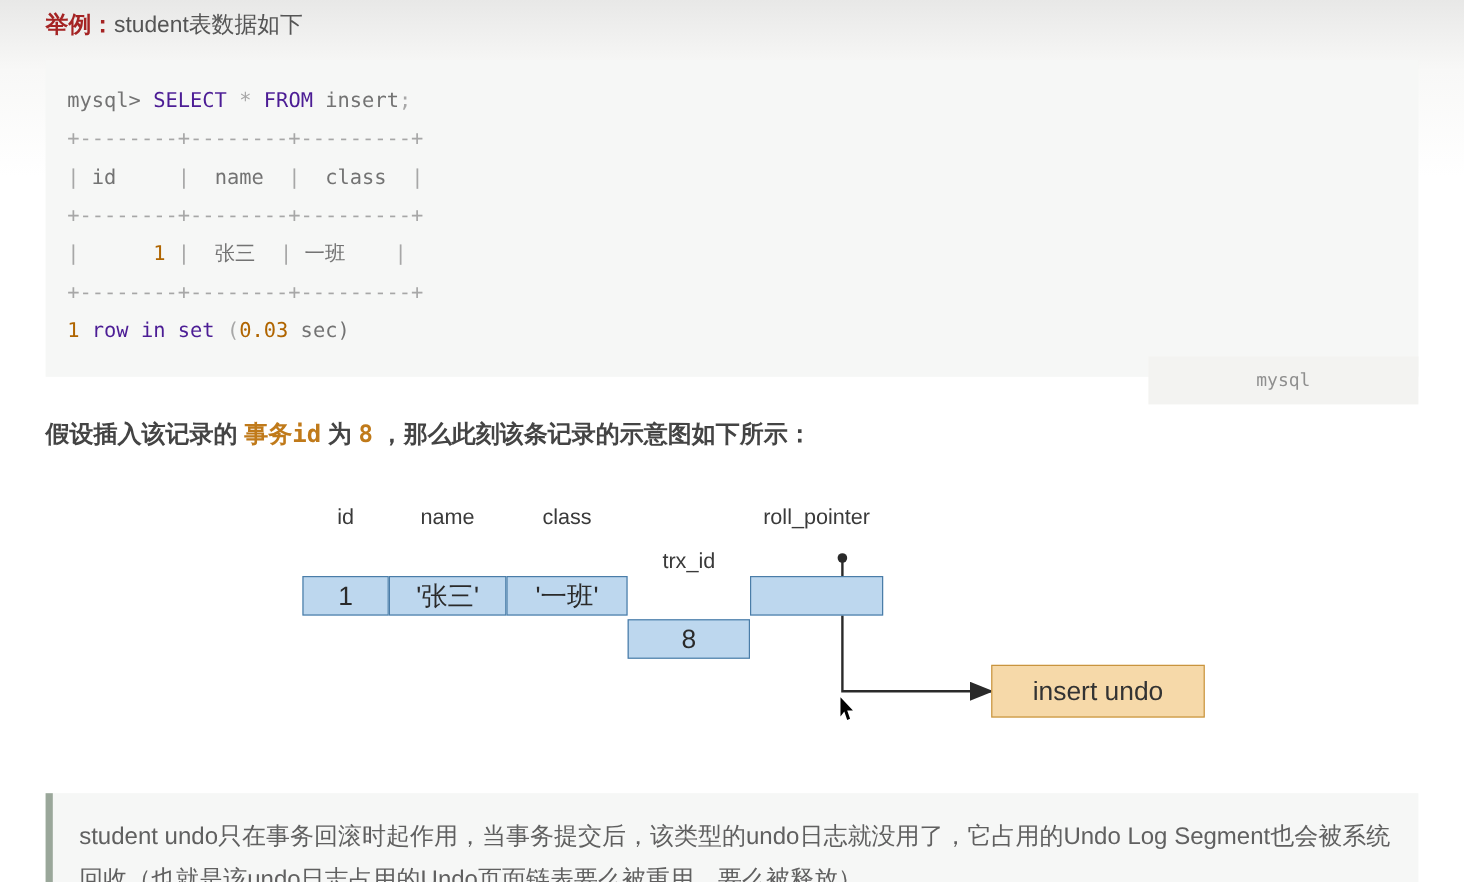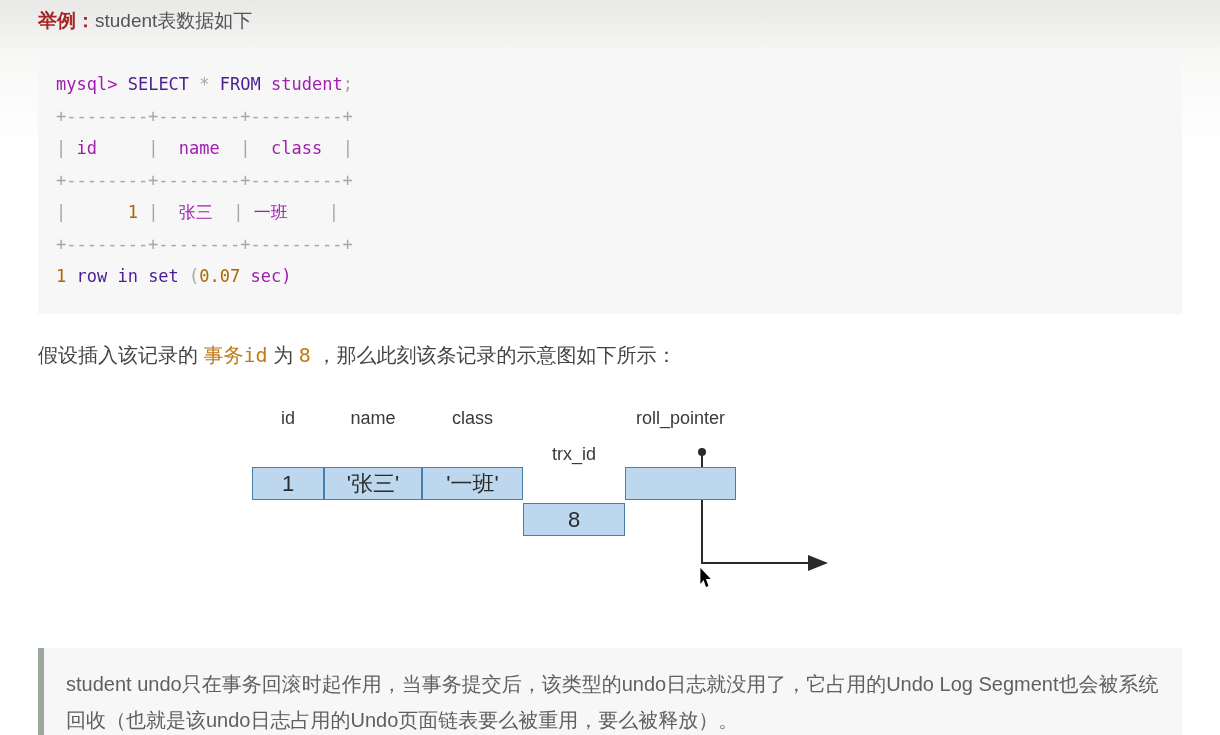--- a/index.html
+++ b/index.html
@@ -28,27 +28,28 @@
     background: #f3f3f1;
     color: #8f8f8f;
     font-size: 15px;
     padding: 4px 90px 4px 90px;
     font-family: "Consolas", monospace;
   }
   .kw  { color: #4c1d95; }
   .op  { color: #a7a7a7; }
   .num { color: #b06500; }
   .punct { color: #a7a7a7; }
-  .txt { color: #a21caf; }
+  .txt { color: #737373; }
   .border-line { color: #a7a7a7; }
   .sentence {
     margin-top: 28px;
     font-size: 20px;
     color: #444;
-    line-height: 26px;
+    line-height: 38px;
+    font-weight: bold;
   }
   .sentence .orange { color: #c07a1a; display:inline-block;}
   .sentence .mono   { font-family: "Consolas","Menlo",monospace; }
   .diagram-wrap {
     position: relative;
     height: 220px;
     margin-top: 40px;
   }
   .rec-table { position: absolute; left: 214px; top: 0; }
   .rec-headers { display: flex; }
@@ -110,27 +111,27 @@
 </style>
 </head>
 <body>
 
 <div class="page">
 
   <h3 class="heading">
     <span class="red">举例：</span><span>student表数据如下</span>
   </h3>
 
-  <div class="code-block"><span class="txt">mysql&gt;</span> <span class="kw">SELECT</span> <span class="op">*</span> <span class="kw">FROM</span> <span class="txt">student</span><span class="punct">;</span>
+  <div class="code-block"><span class="txt">mysql&gt;</span> <span class="kw">SELECT</span> <span class="op">*</span> <span class="kw">FROM</span> <span class="txt">insert</span><span class="punct">;</span>
 <span class="border-line">+--------+--------+---------+</span>
 <span class="border-line">|</span><span class="txt"> id     </span><span class="border-line">|</span><span class="txt">  name  </span><span class="border-line">|</span><span class="txt">  class  </span><span class="border-line">|</span>
 <span class="border-line">+--------+--------+---------+</span>
 <span class="border-line">|</span><span class="num">      1 </span><span class="border-line">|</span><span class="txt">  张三  </span><span class="border-line">|</span><span class="txt"> 一班    </span><span class="border-line">|</span>
 <span class="border-line">+--------+--------+---------+</span>
-<span class="num">1</span><span class="kw"> row in set </span><span class="punct">(</span><span class="num">0.07</span><span class="txt"> sec)</span></div>
+<span class="num">1</span><span class="kw"> row in set </span><span class="punct">(</span><span class="num">0.03</span><span class="txt"> sec)</span><div class="lang-tag">mysql</div></div>
 
   <div class="sentence">
     <span>假设插入该记录的 </span><span class="orange mono">事务id</span><span> 为 </span><span class="orange mono">8</span><span> ，那么此刻该条记录的示意图如下所示：</span>
   </div>
 
   <div class="diagram-wrap">
 
     <svg class="connector">
       <defs>
         <marker id="arrowhead" markerWidth="10" markerHeight="8" refX="9" refY="4" orient="auto">
@@ -152,20 +153,21 @@
         <div class="rec-cell w-id">1</div>
         <div class="rec-cell w-name">'张三'</div>
         <div class="rec-cell w-class">'一班'</div>
         <div class="rec-cell w-trx">8</div>
         <div class="rec-cell w-roll"></div>
       </div>
     </div>
 
     <div class="pointer-dot"></div>
 
+    <div class="undo-box">insert undo</div>
 
     <div class="cursor-glyph">
       <svg width="16" height="22" viewBox="0 0 16 22">
         <path d="M1 1 L1 17 L5 13 L8 20 L11 19 L8 12 L14 12 Z" fill="#000"></path>
       </svg>
     </div>
   </div>
 
   <div class="quote-block">
     <span>student undo只在事务回滚时起作用，当事务提交后，该类型的undo日志就没用了，它占用的Undo Log Segment也会被系统回收（也就是该undo日志占用的Undo页面链表要么被重用，要么被释放）。</span>

